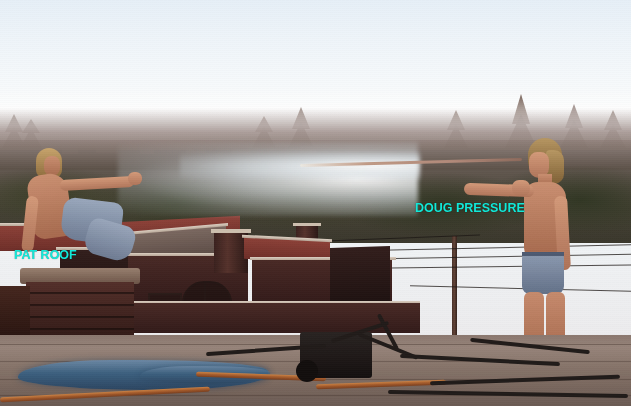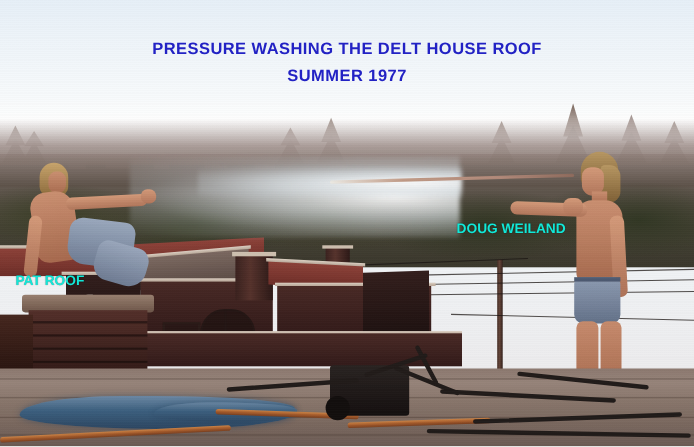--- a/index.html
+++ b/index.html
@@ -343,19 +343,17 @@
     <div class="hose-s" style="left:206px;top:348px;width:120px;transform:rotate(-4deg);"></div>
     <div class="hose-s" style="left:400px;top:358px;width:160px;transform:rotate(3deg);"></div>
     <div class="hose-s" style="left:430px;top:378px;width:190px;transform:rotate(-2deg);"></div>
     <div class="hose-s" style="left:470px;top:344px;width:120px;transform:rotate(6deg);"></div>
     <div class="hose-s" style="left:388px;top:392px;width:240px;transform:rotate(1deg);"></div>
   </div>
 
   <div class="warm"></div>
   <div class="grain"></div>
 
-  <div class="title-line" id="title1">PRESSURE WASHING THE DELT HOUSE ROOF</div>
-  <div class="title-line" id="title2">SUMMER 1977</div>
 
   <div class="name-label" id="lbl-pat">PAT ROOF</div>
-  <div class="name-label" id="lbl-doug">DOUG WEILAND</div>
+  <div class="name-label" id="lbl-doug">DOUG PRESSURE</div>
 
 </div>
 
 </body></html>

